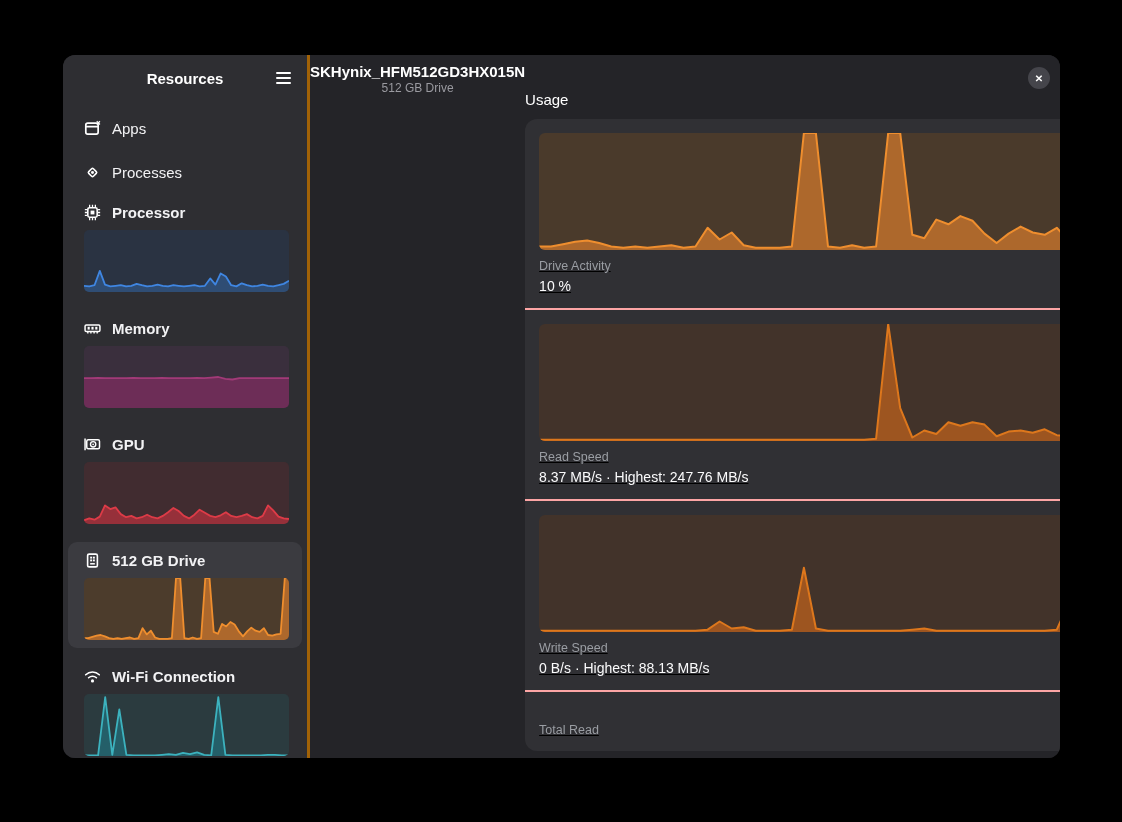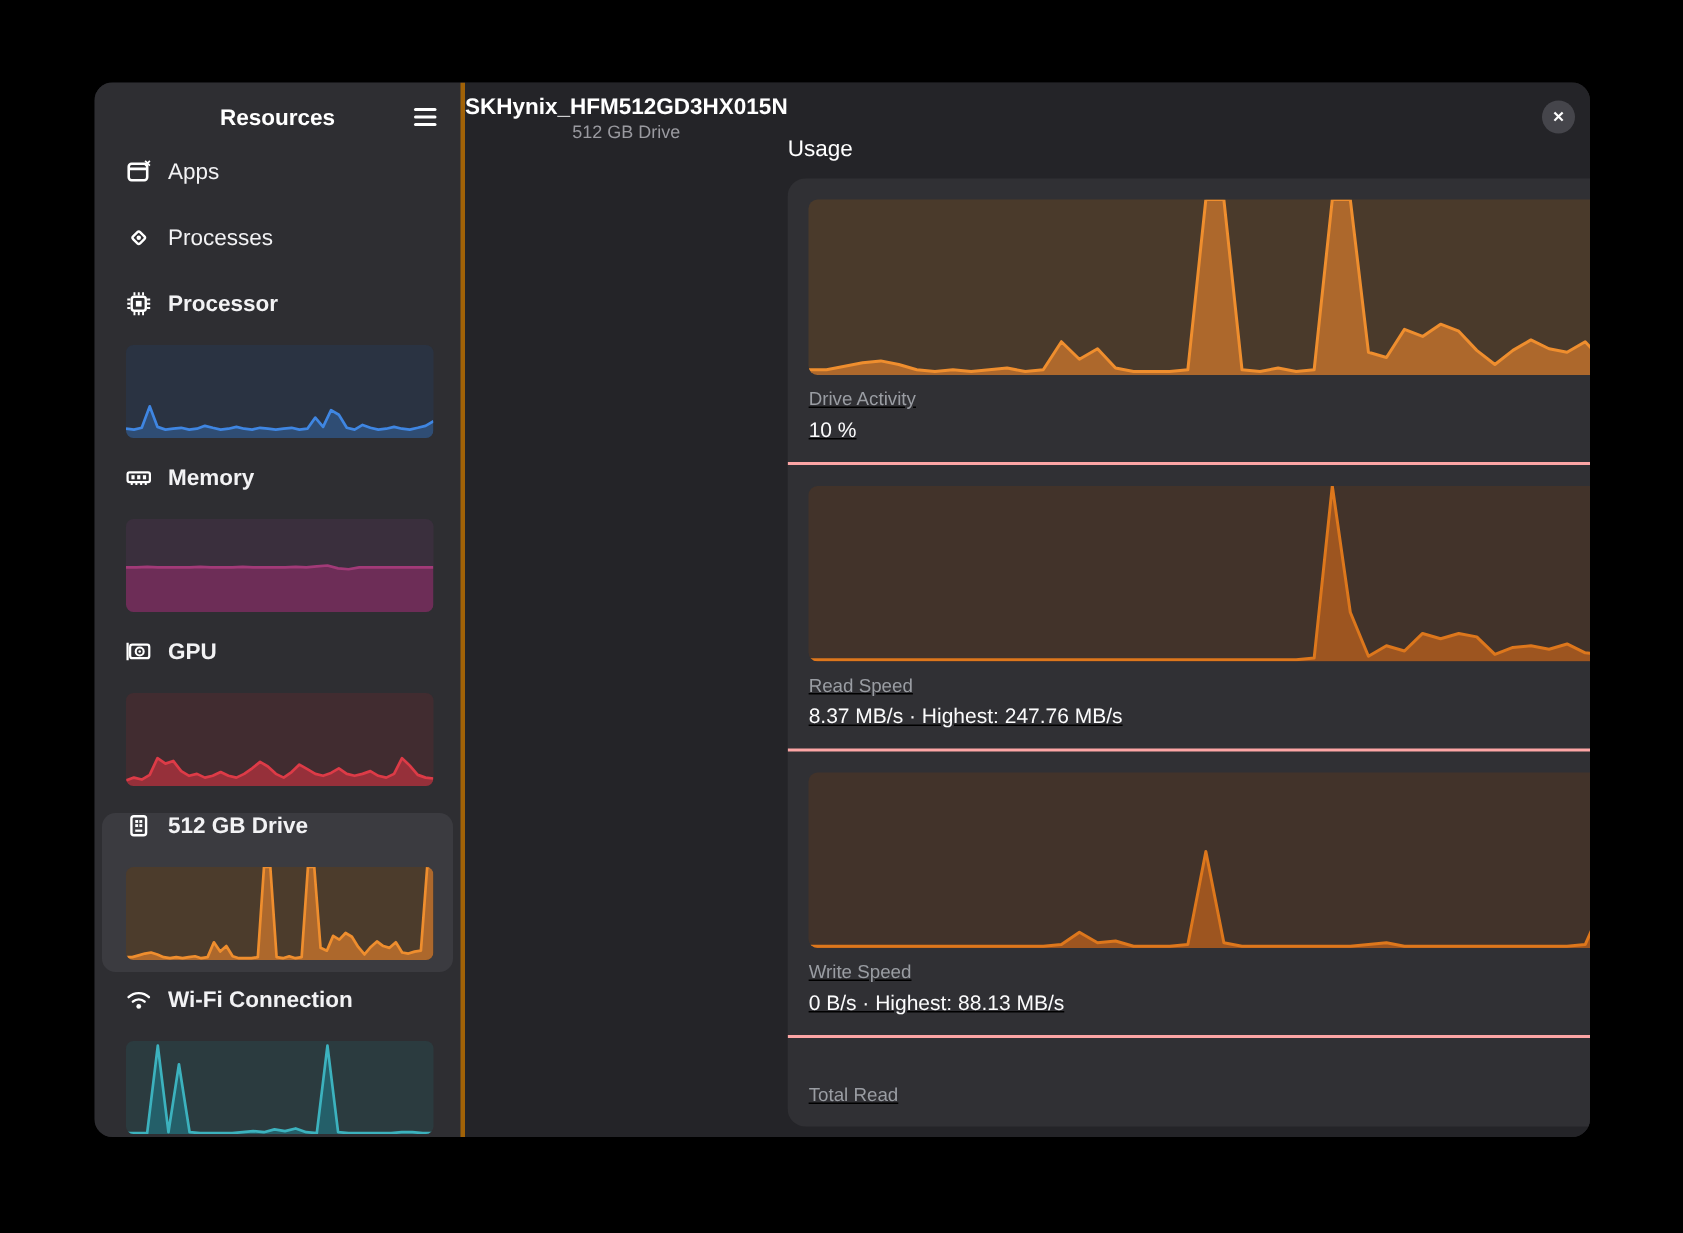--- a/index.html
+++ b/index.html
@@ -20,21 +20,21 @@
   .sidebar-title{position:absolute;inset:0;display:flex;align-items:center;justify-content:center;
     font-size:15px;font-weight:700;color:#ffffff;}
   .menu-btn{position:absolute;right:8px;top:7px;width:32px;height:32px;border:none;background:transparent;
     border-radius:7px;cursor:pointer;display:flex;align-items:center;justify-content:center;padding:0;}
   .hamburger{display:flex;flex-direction:column;gap:3px;}
   .hamburger i{display:block;width:15px;height:2px;background:#fff;border-radius:1px;}
   .nav{padding:5px 5px 0;}
   .nav-group{border-radius:9px;}
   .nav-group.has-chart{padding-bottom:8px;margin-bottom:10px;}
   .nav-group.selected{background:#3b3b40;}
-  .nav-row{height:44px;display:flex;padding-left:16px;gap:11px;
+  .nav-row{height:44px;display:flex;align-items:center;padding-left:16px;gap:11px;
     color:#f2f2f4;font-size:15px;cursor:default;}
   .nav-group.has-chart .nav-row{height:36px;font-weight:bold;}
   .nav-icon{width:17px;height:17px;flex:none;display:flex;}
   .nav-icon svg{width:100%;height:100%;display:block;}
   .nav-chart{margin-left:16px;width:205px;height:62px;border-radius:5px;overflow:hidden;}
   .nav-chart svg,.big-chart svg{display:block;width:100%;height:100%;}
   
   .main{flex:1;min-width:0;position:relative;display:flex;background:#242428;}
   .main-header{flex:none;padding-top:7px;text-align:center;}
   .main-title{font-size:15px;font-weight:700;color:#ffffff;line-height:19px;}

